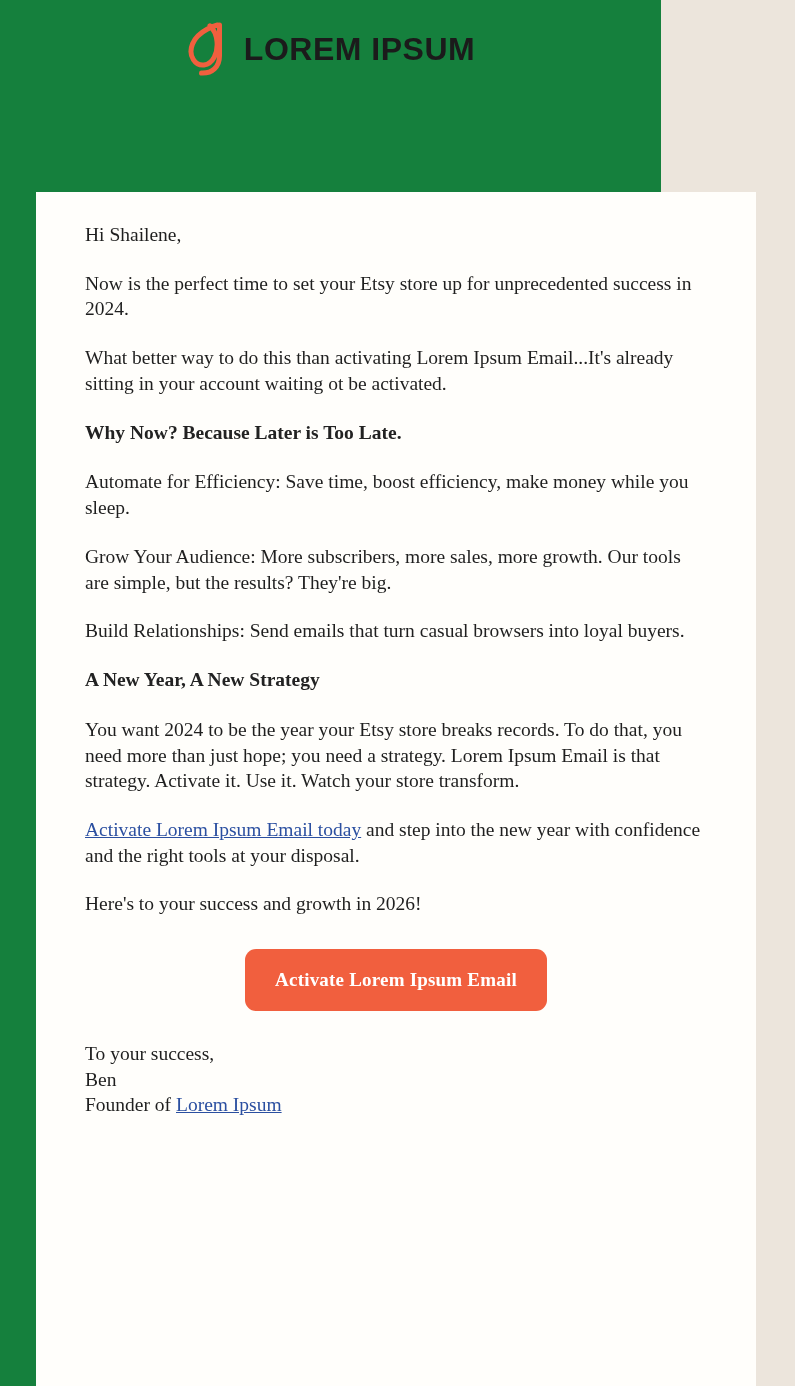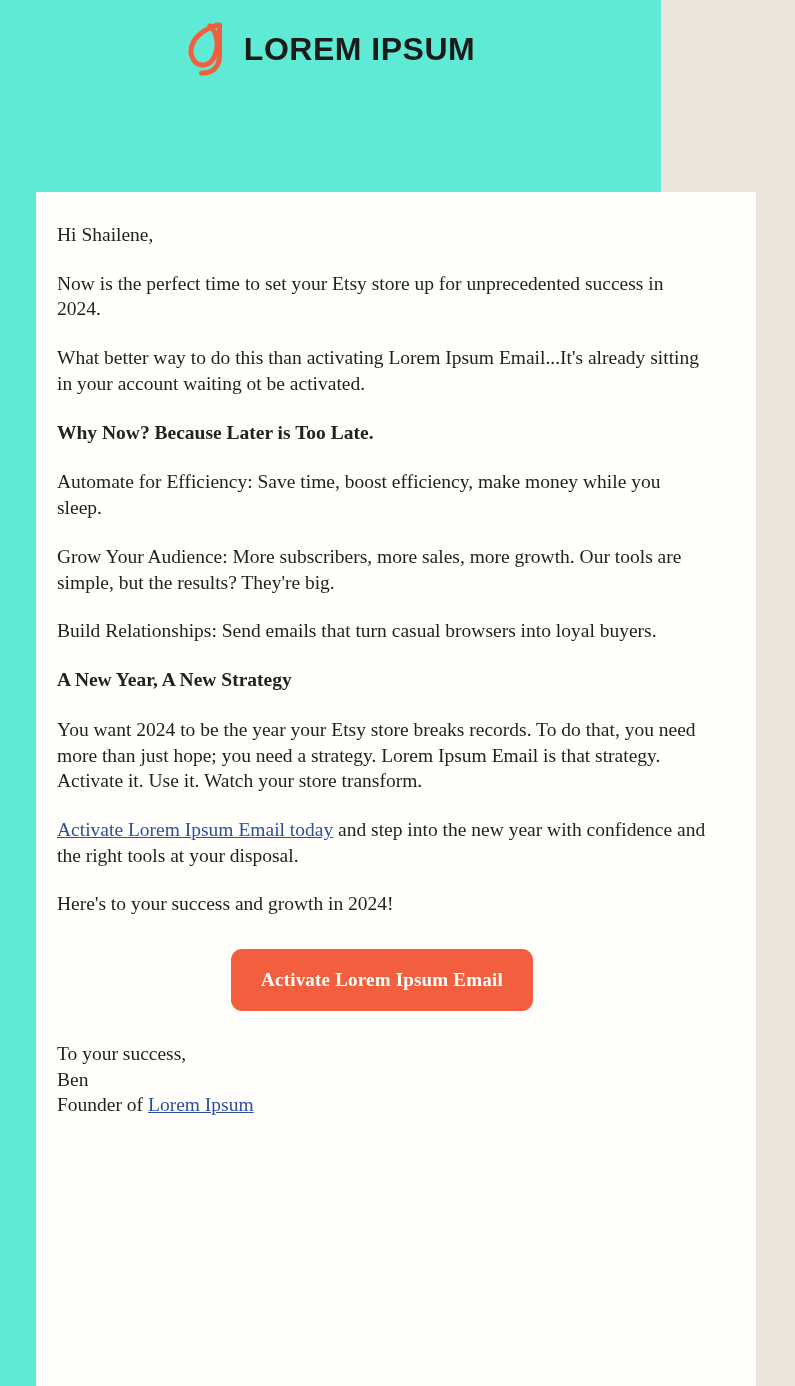--- a/index.html
+++ b/index.html
@@ -10,21 +10,21 @@
     width: 795px;
     height: 1386px;
     background: #ece5dc;
     font-family: "Liberation Serif", serif;
     overflow: hidden;
   }
   .page {
     width: 661px;
     height: 1386px;
     position: relative;
-    background: #5eead4;
+    background: #15803d;
   }
 
   
   .header {
     height: 190px;
     display: flex;
     align-items: flex-start;
     justify-content: center;
     padding-top: 22px;
     box-sizing: border-box;
@@ -51,21 +51,21 @@
 
   
   .card {
     position: absolute;
     left: 36px;
     top: 192px;
     width: 720px;
     height: 1194px;
     background: #fffefb;
     box-sizing: border-box;
-    padding: 30px 49px 0 21px;
+    padding: 30px 49px 0 49px;
   }
 
   .card p {
     margin: 0 0 23px 0;
     font-size: 19.5px;
     line-height: 1.32;
     color: #1f1f1f;
   }
   .card p.bold {
     font-weight: bold;
@@ -142,21 +142,21 @@
     <p>Grow Your Audience: More subscribers, more sales, more growth. Our tools are simple, but the results? They're big.</p>
 
     <p>Build Relationships: Send emails that turn casual browsers into loyal buyers.</p>
 
     <p class="bold">A New Year, A New Strategy</p>
 
     <p>You want 2024 to be the year your Etsy store breaks records. To do that, you need more than just hope; you need a strategy. Lorem Ipsum Email is that strategy. Activate it. Use it. Watch your store transform.</p>
 
     <p><a class="inline-link" href="#">Activate Lorem Ipsum Email today</a><span> and step into the new year with confidence and the right tools at your disposal.</span></p>
 
-    <p>Here's to your success and growth in 2024!</p>
+    <p>Here's to your success and growth in 2026!</p>
 
     <div class="cta-wrap">
       <button class="cta-button">Activate Lorem Ipsum Email</button>
     </div>
 
     <div class="signoff">
       <div>To your success,</div>
       <div>Ben</div>
       <div><span>Founder of </span><a class="inline-link" href="#">Lorem Ipsum</a></div>
     </div>

